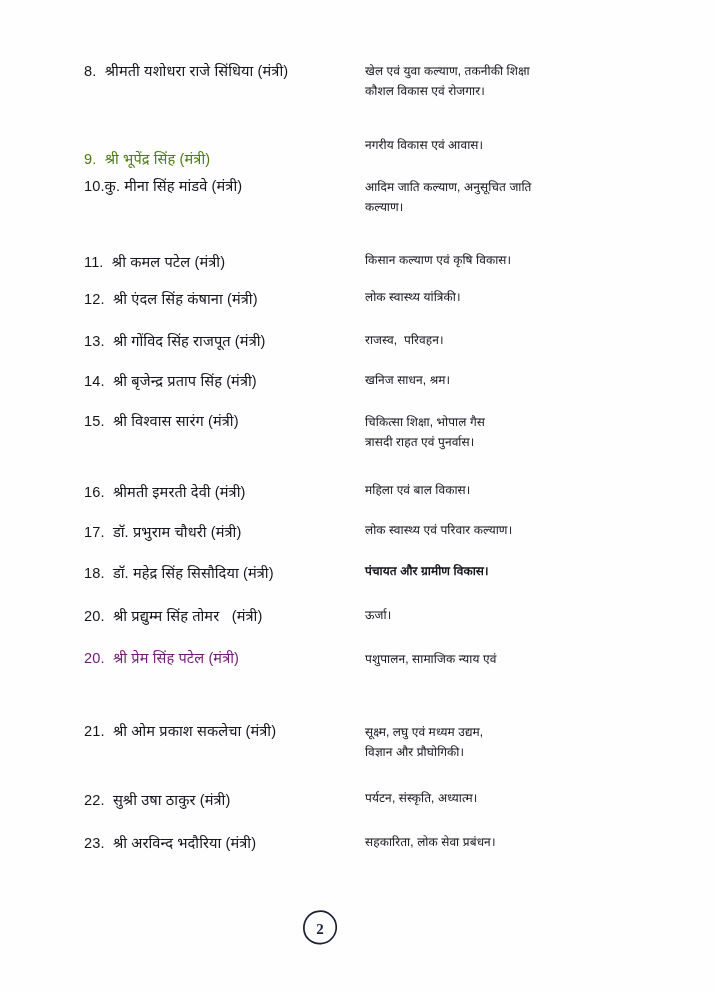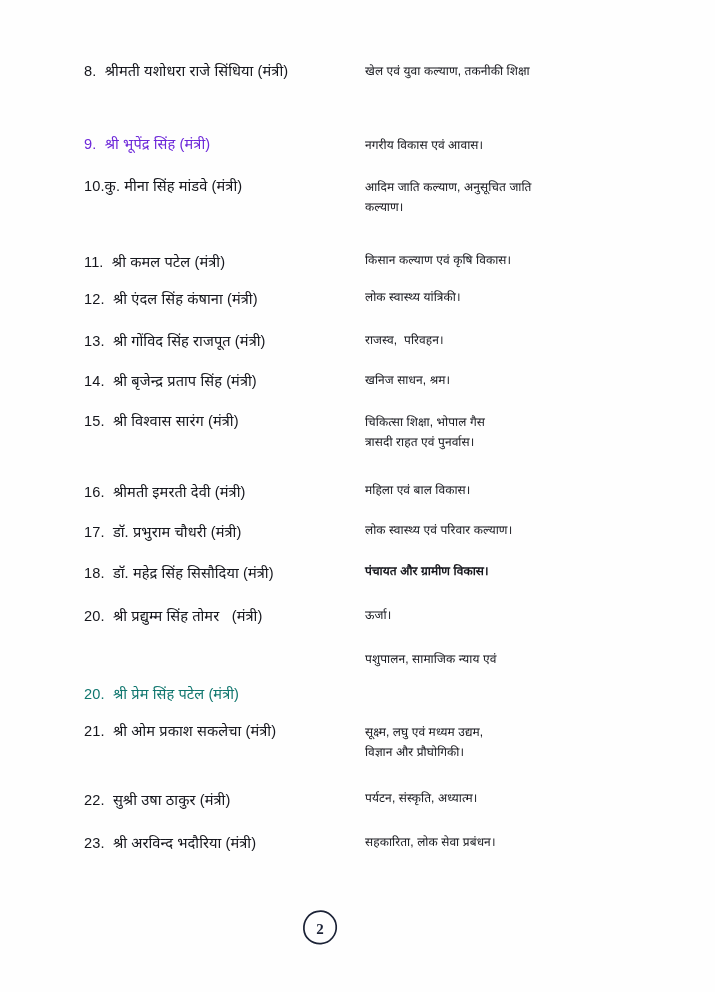--- a/index.html
+++ b/index.html
@@ -87,24 +87,25 @@
 </head>
 <body>
 
 <div id="page" style="background: rgb(254, 254, 254);">
 
   <div id="entries-container">
       <div class="entry">
         <div class="name-cell" style="top: 60px; color: rgb(21, 22, 28);">8.  श्रीमती यशोधरा राजे सिंधिया (मंत्री)</div>
         <div class="portfolio-cell" style="top: 62px; color: rgb(21, 22, 28);">
           <span class="pline">खेल एवं युवा कल्याण, तकनीकी शिक्षा</span>
-        </div>
-      </div>
-      <div class="entry">
-        <div class="name-cell" style="top: 133px; color: #6d28d9;">9.  श्री भूपेंद्र सिंह (मंत्री)</div>
+          <span class="pline">कौशल विकास एवं रोजगार।</span>
+        </div>
+      </div>
+      <div class="entry">
+        <div class="name-cell" style="top: 148px; color: #4d7c0f;">9.  श्री भूपेंद्र सिंह (मंत्री)</div>
         <div class="portfolio-cell" style="top: 136px; color: rgb(21, 22, 28);">
           <span class="pline">नगरीय विकास एवं आवास।</span>
         </div>
       </div>
       <div class="entry">
         <div class="name-cell" style="top: 175px; color: rgb(21, 22, 28);">10.कु. मीना सिंह मांडवे (मंत्री)</div>
         <div class="portfolio-cell" style="top: 178px; color: rgb(21, 22, 28);">
           <span class="pline">आदिम जाति कल्याण, अनुसूचित जाति</span>
           <span class="pline">कल्याण।</span>
         </div>
@@ -158,21 +159,21 @@
           <span class="pline">पंचायत और ग्रामीण विकास।</span>
         </div>
       </div>
       <div class="entry">
         <div class="name-cell" style="top: 605px; color: rgb(21, 22, 28);">20.  श्री प्रद्युम्म सिंह तोमर   (मंत्री)</div>
         <div class="portfolio-cell" style="top: 606px; color: rgb(21, 22, 28);">
           <span class="pline">ऊर्जा।</span>
         </div>
       </div>
       <div class="entry">
-        <div class="name-cell" style="top: 647px; color: #0f766e; margin-top: 36px;">20.  श्री प्रेम सिंह पटेल (मंत्री)</div>
+        <div class="name-cell" style="top: 647px; color: #701a75;">20.  श्री प्रेम सिंह पटेल (मंत्री)</div>
         <div class="portfolio-cell" style="top: 650px; color: rgb(21, 22, 28);">
           <span class="pline">पशुपालन, सामाजिक न्याय एवं</span>
         </div>
       </div>
       <div class="entry">
         <div class="name-cell" style="top: 720px; color: rgb(21, 22, 28);">21.  श्री ओम प्रकाश सकलेचा (मंत्री)</div>
         <div class="portfolio-cell" style="top: 723px; color: rgb(21, 22, 28);">
           <span class="pline">सूक्ष्म, लघु एवं मध्यम उद्यम,</span>
           <span class="pline">विज्ञान और प्रौघोगिकी।</span>
         </div>

